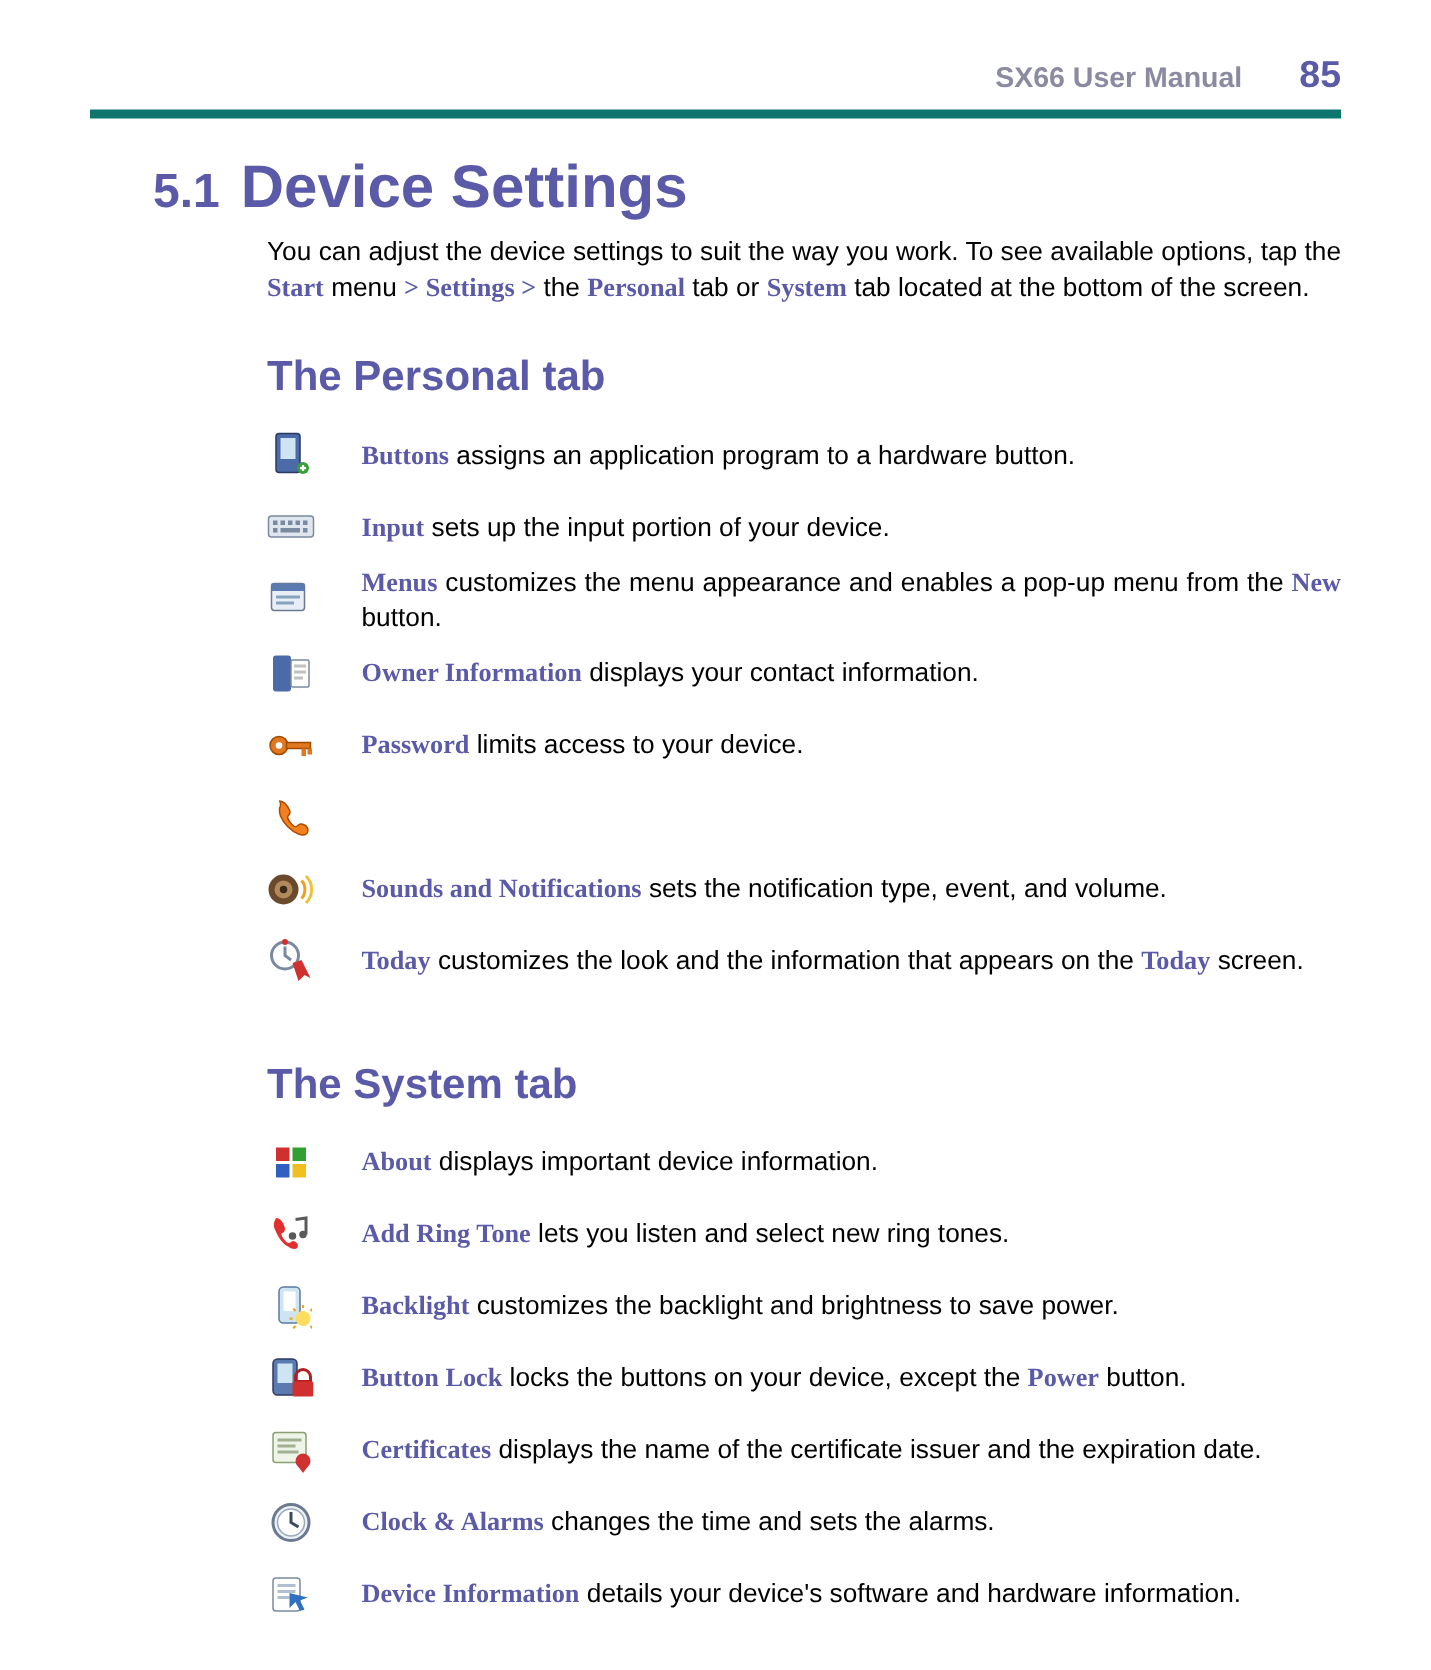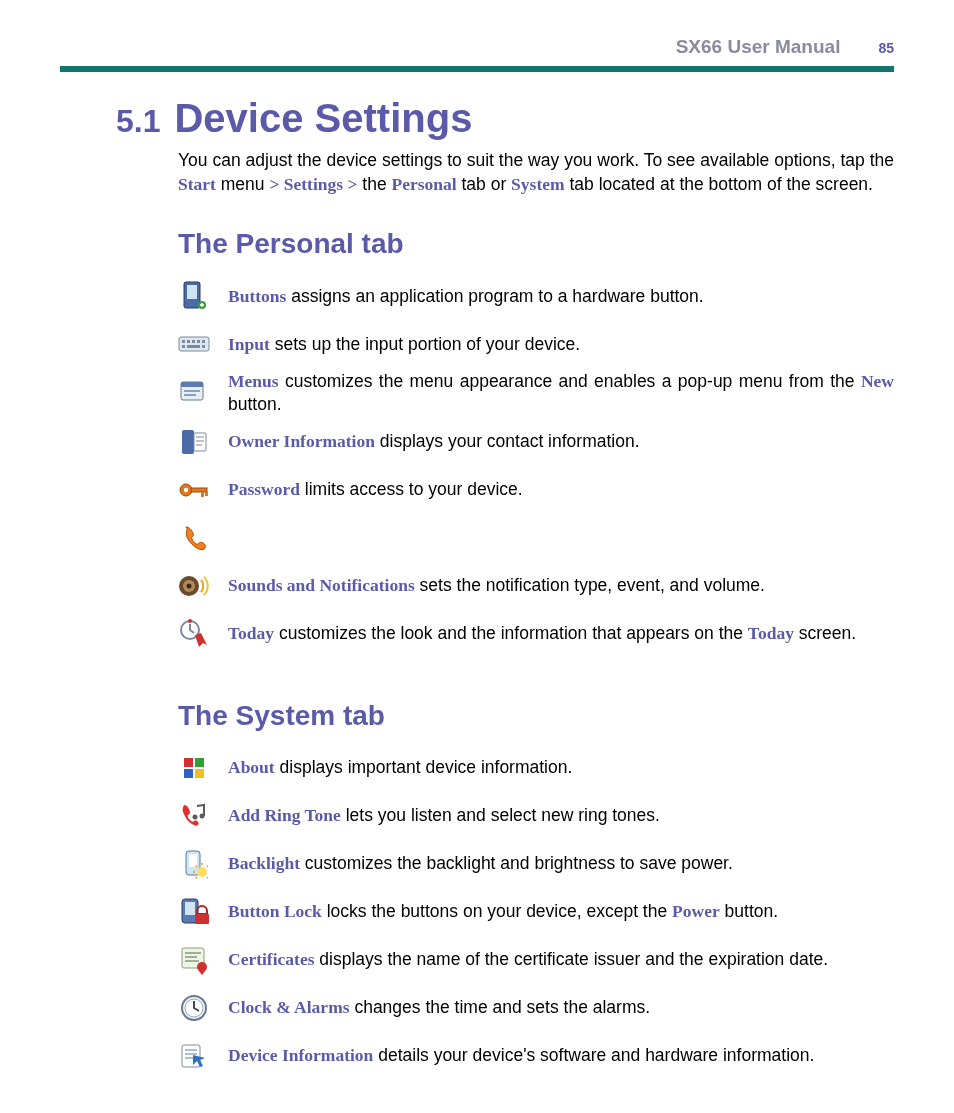--- a/index.html
+++ b/index.html
@@ -22,28 +22,28 @@
     }
     .manual-title {
       color: #8a8aa0;
       font-weight: bold;
       font-size: 19px;
       margin-right: 38px;
     }
     .page-number {
       color: #5a5aa8;
       font-weight: bold;
-      font-size: 14px;
+      font-size: 25px;
     }
     .section-row {
       display: flex;
       align-items: baseline;
       gap: 14px;
       margin-bottom: 8px;
-      margin-left: 56px;
+      margin-left: 42px;
     }
     .section-num {
       color: #5a5aa8;
       font-weight: bold;
       font-size: 32px;
     }
     .section-title {
       color: #5a5aa8;
       font-weight: bold;
       font-size: 40px;
@@ -64,21 +64,21 @@
       margin-left: 118px;
       margin-bottom: 14px;
     }
     .item-row {
       display: flex;
       align-items: center;
       margin-left: 118px;
       margin-right: 0;
       font-size: 17.5px;
       line-height: 1.3;
-      gap: 18px;
+      gap: 31px;
       min-height: 44px;
       margin-bottom: 4px;
     }
     .item-row.justify .item-text { text-align: justify; }
     .item-icon {
       width: 32px;
       height: 32px;
       flex: 0 0 32px;
       display: inline-flex;
       align-items: center;

